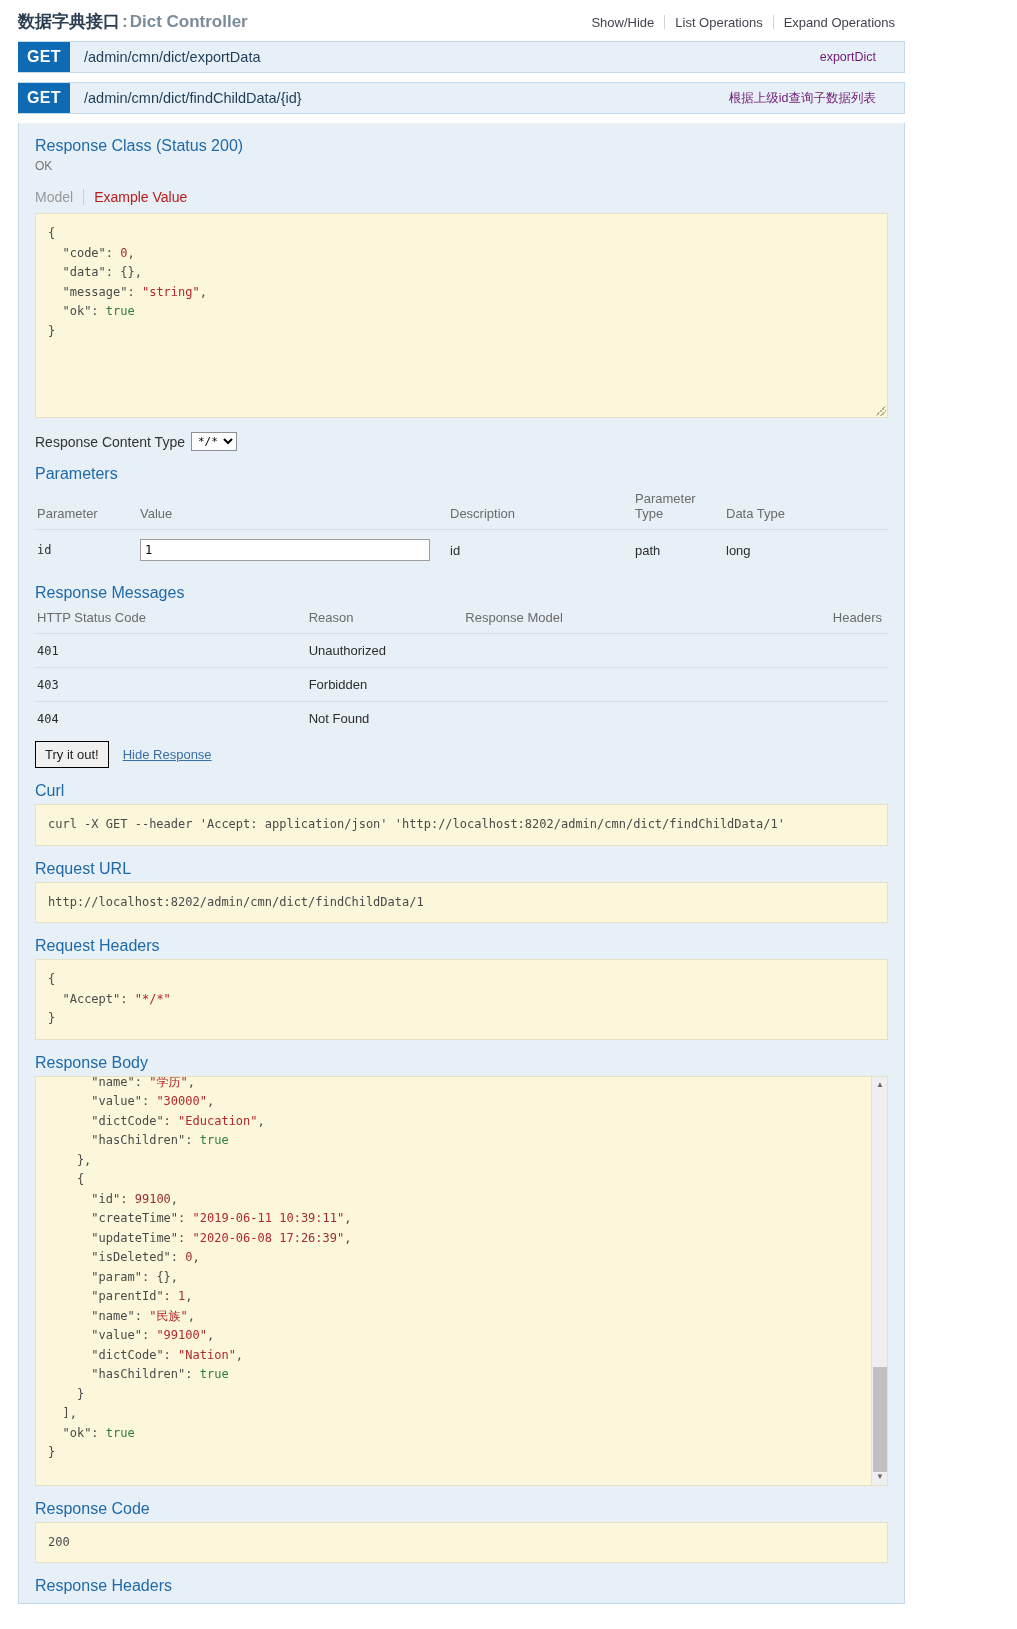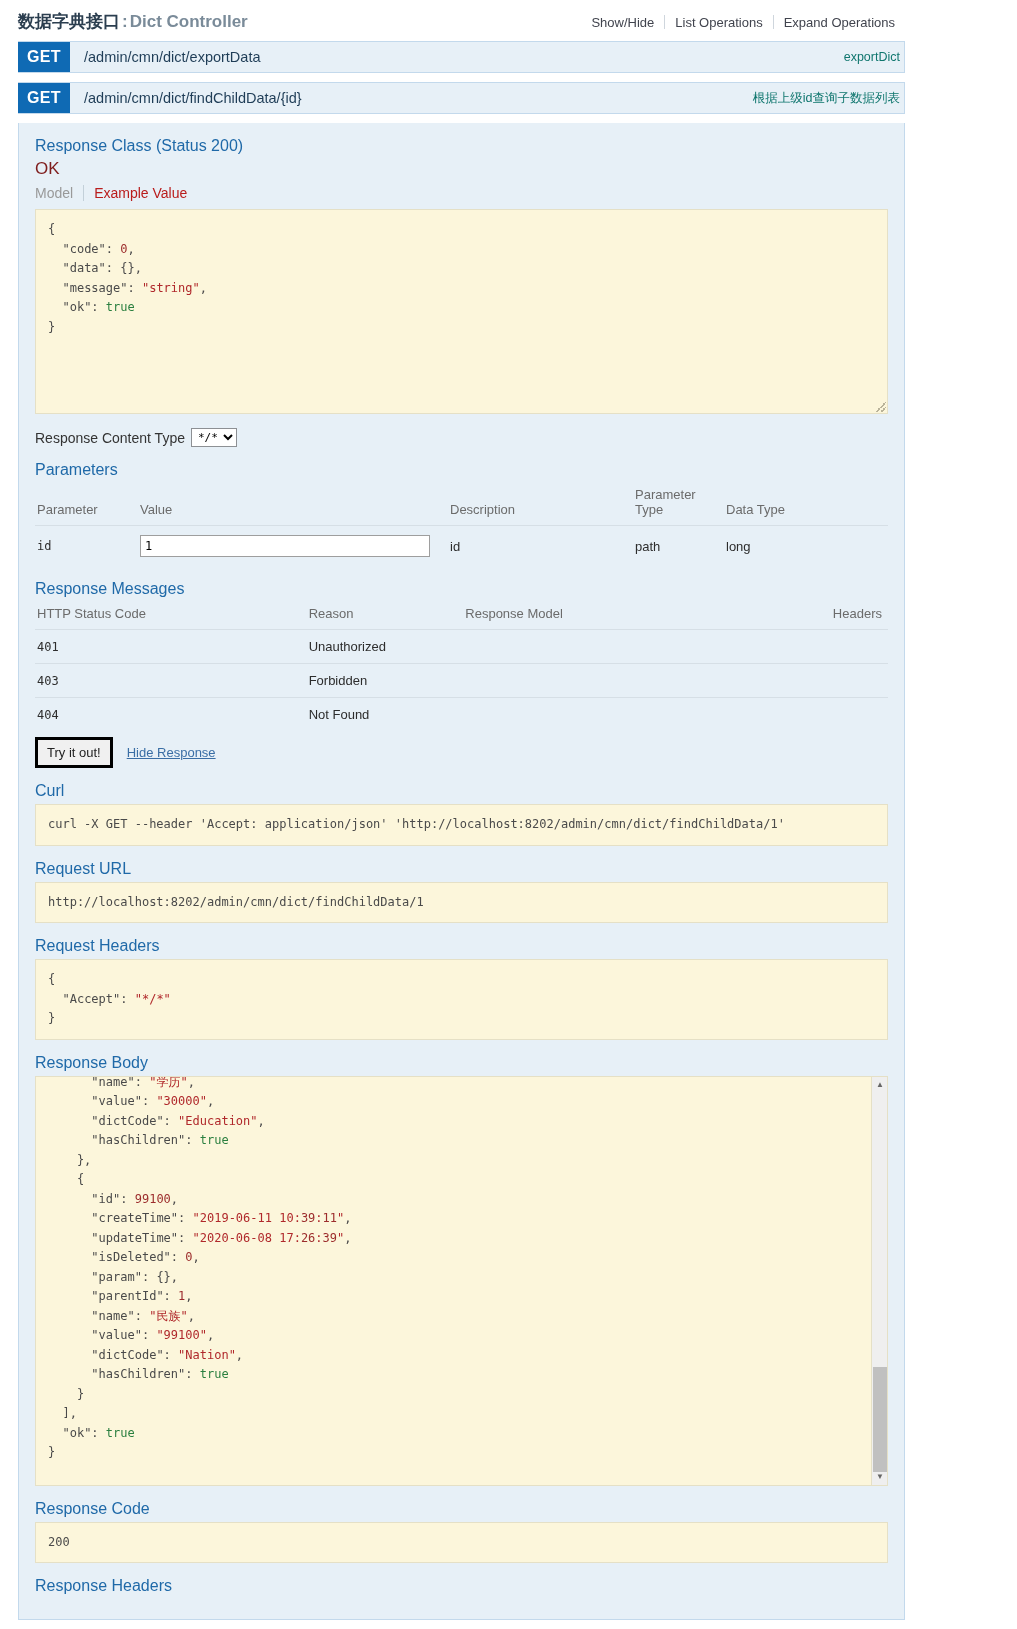--- a/index.html
+++ b/index.html
@@ -64,43 +64,43 @@
   .ep-path {
     flex: 1;
     display: flex; align-items: center;
     padding-left: 14px;
     font-size: 14.5px;
     color: #1f3d57;
     font-family: "Liberation Sans", sans-serif;
   }
   .ep-desc {
     display: flex; align-items: center;
-    padding-right: 4px;
+    padding-right: 28px;
     font-size: 12.5px;
-    color: #0f766e;
+    color: #701a75;
   }
 
   
   .op-content {
     margin: 0 18px;
     background: #e7f0f7;
     border: 1px solid #c3d9ec;
     border-top: none;
     padding: 12px 0 0 0;
   }
-  .op-inner { padding: 0 16px 20px 16px; }
+  .op-inner { padding: 0 16px 4px 16px; }
 
   h4.section {
     color: #1f69a8;
     font-size: 16px;
     font-weight: normal;
     margin: 14px 0 4px 0;
   }
   h4.section.first { margin-top: 2px; }
-  .ok-text { font-size: 17px; color: #7f1d1d; margin: 0 0 6px 0; }
+  .ok-text { font-size: 12px; color: #737373; margin: 0 0 16px 0; }
 
   
   .model-tabs {
     display: flex; align-items: center;
     font-size: 14px; margin: 6px 0 8px 0;
   }
   .model-tabs .tab {
     color: #999; padding-right: 10px;
   }
   .model-tabs .divider {
@@ -199,21 +199,21 @@
   
   .tryit-row {
     display: flex; align-items: center;
     margin: 6px 0 4px 0;
   }
   .tryit-btn {
     font-family: "Liberation Sans", sans-serif;
     font-size: 13px;
     padding: 5px 9px;
     background: #f0f0f0;
-    border: 3px solid #000000;
+    border: 1px solid #000000;
     color: #222;
     cursor: pointer;
   }
   .hide-response {
     margin-left: 14px;
     color: #3a6ea5;
     font-size: 13px;
     text-decoration: underline;
     cursor: pointer;
   }

